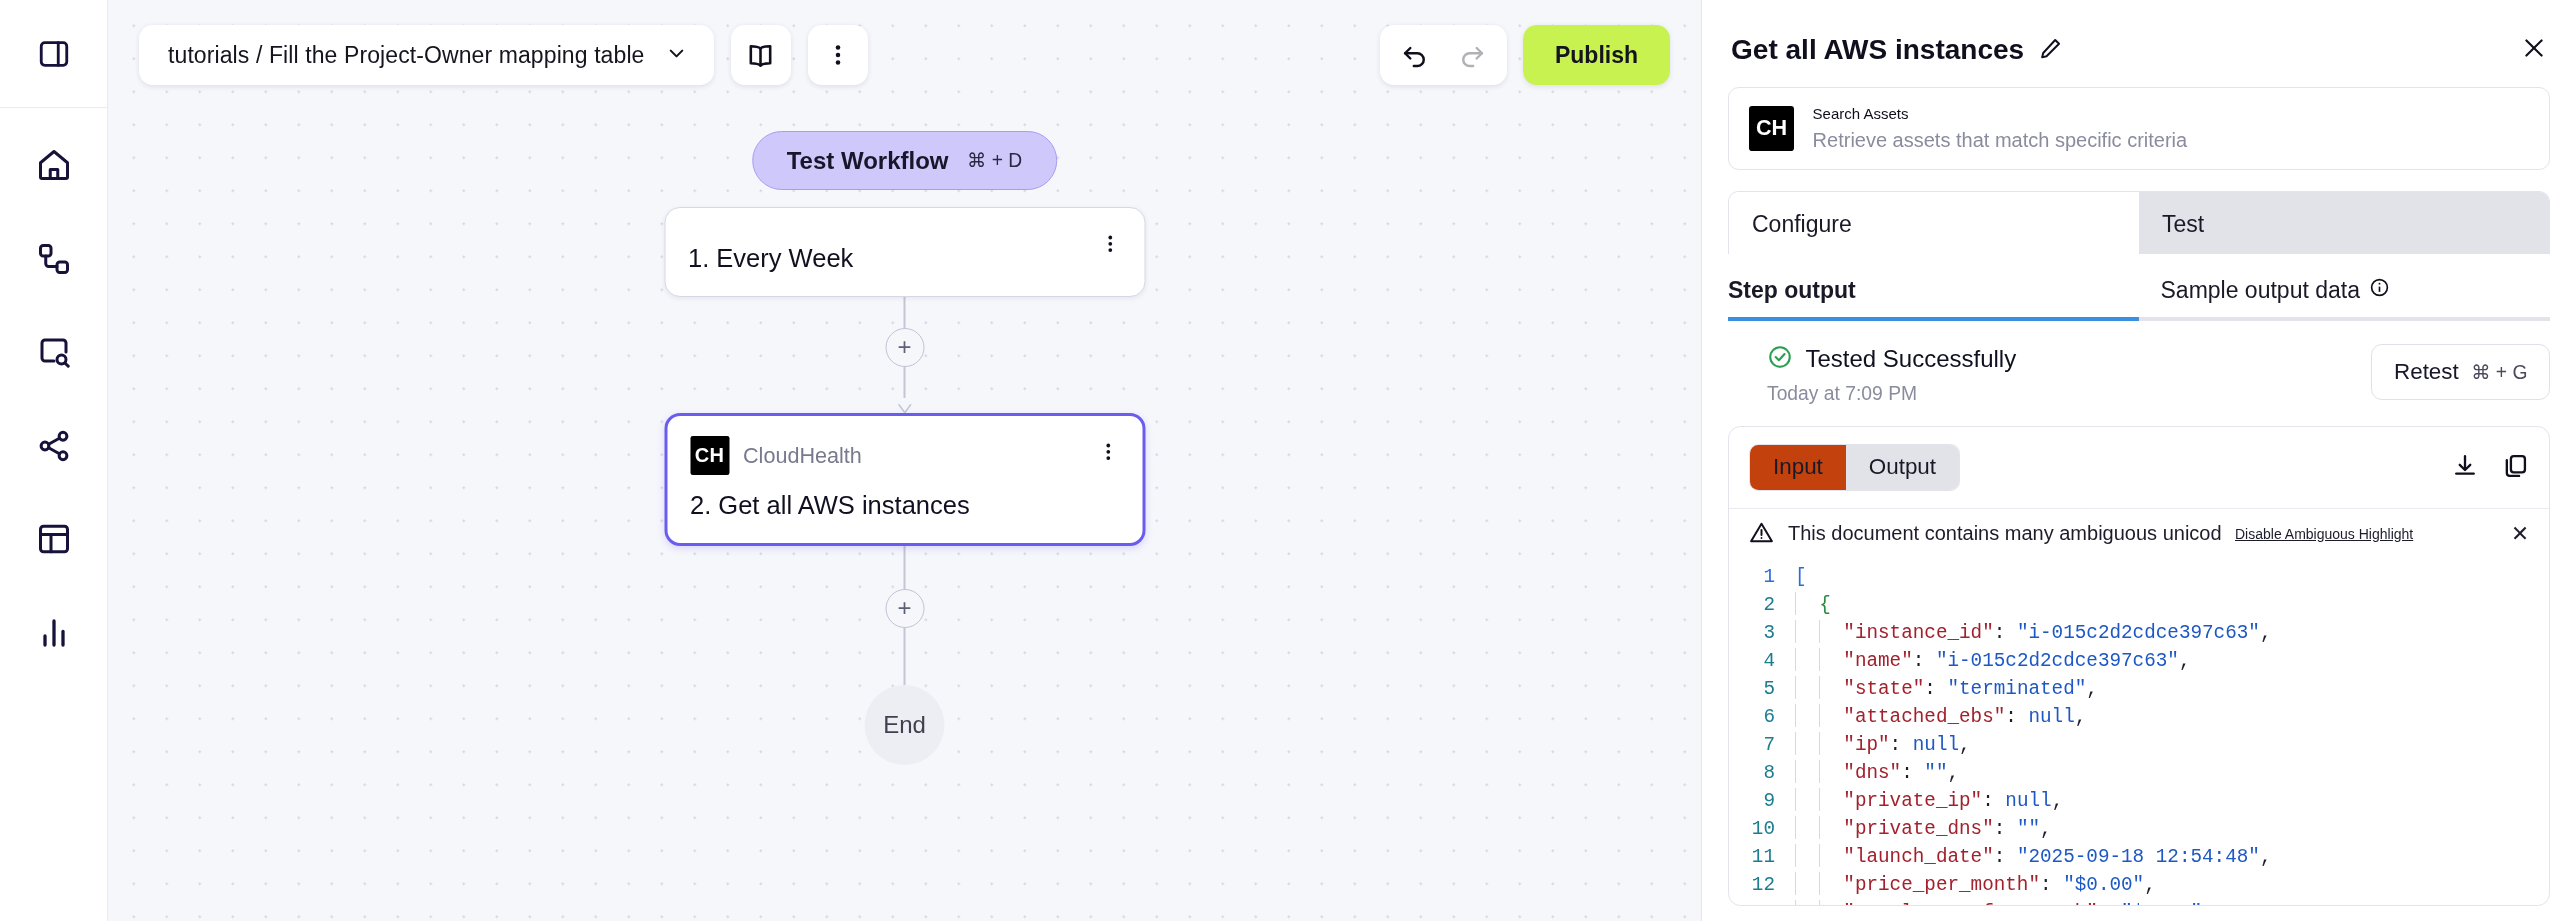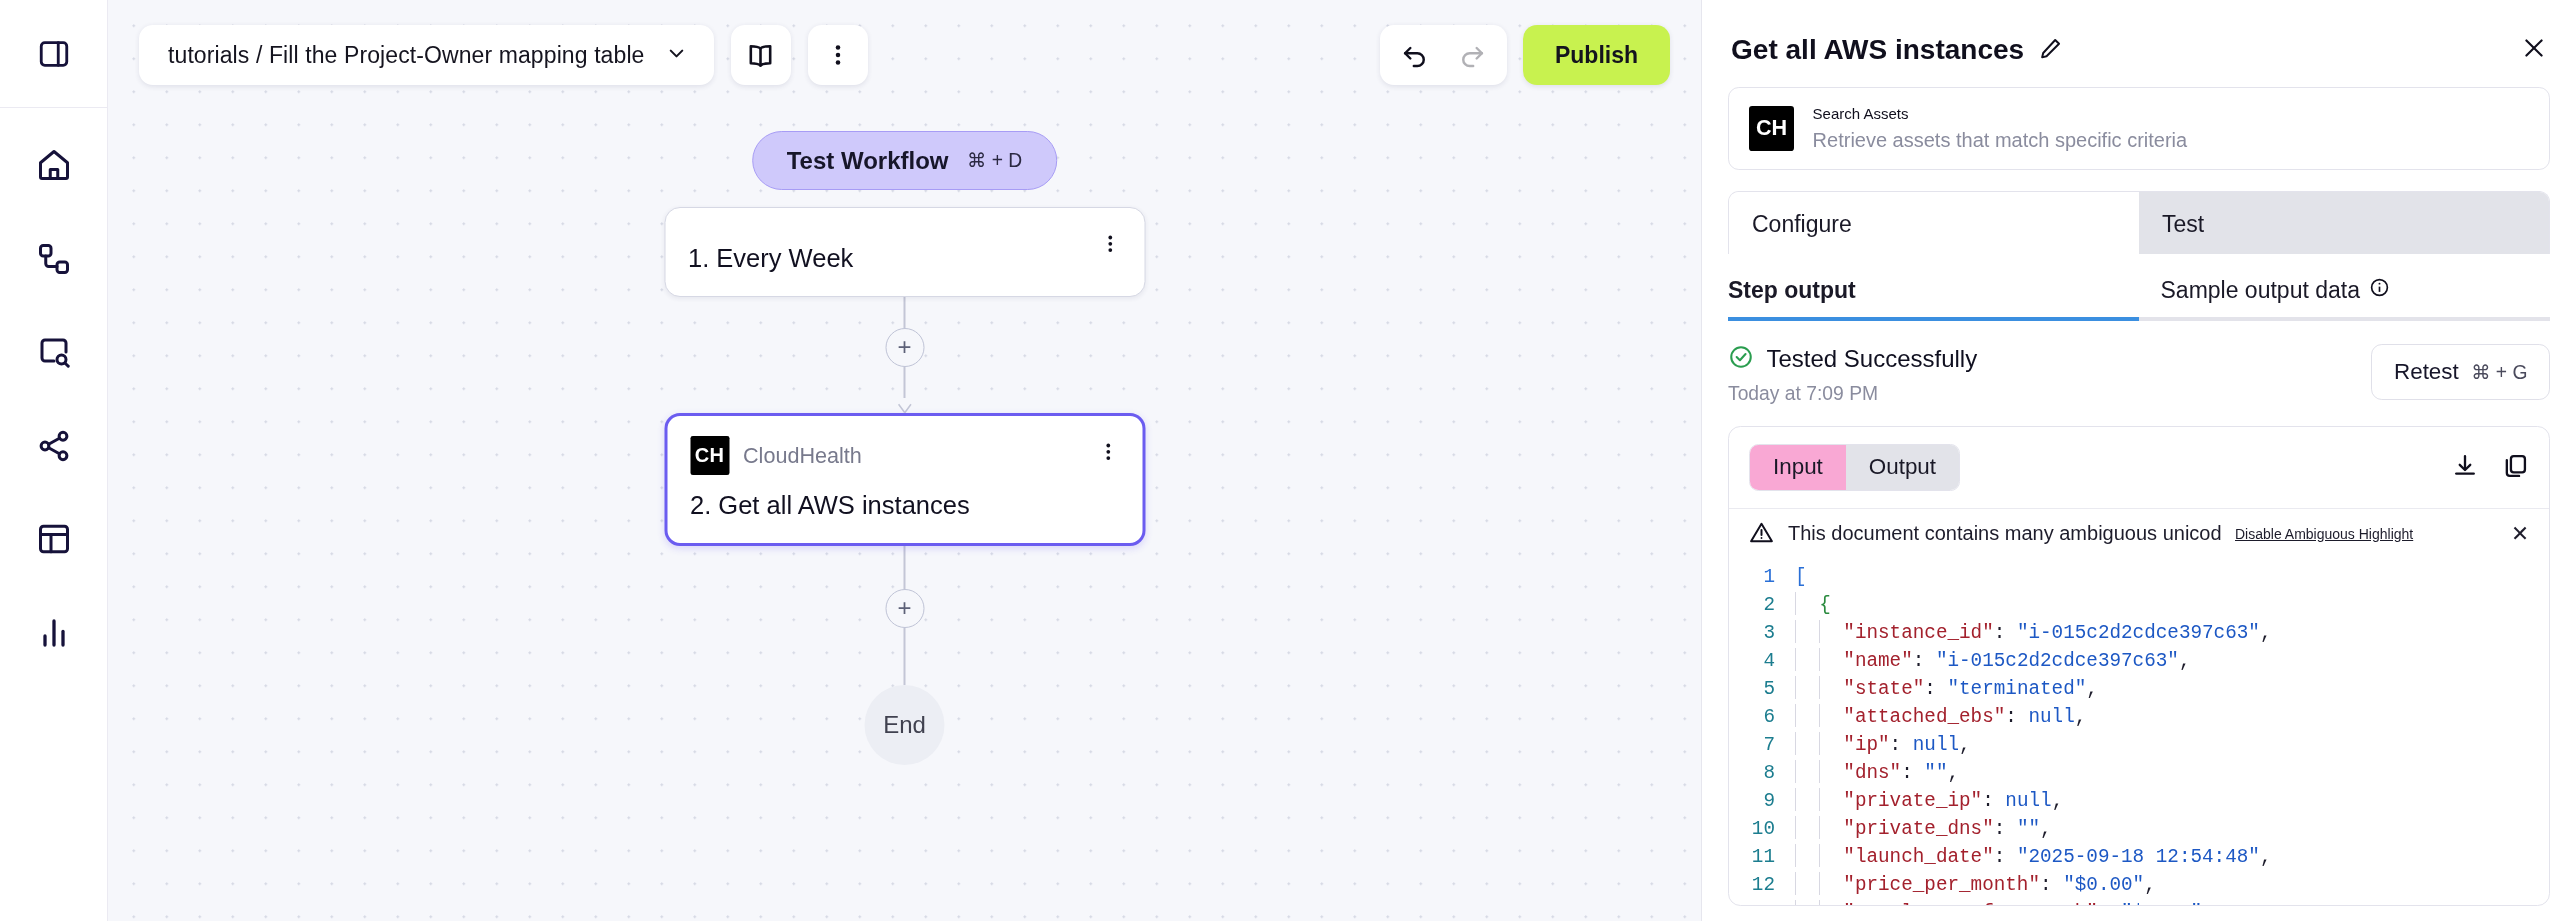--- a/index.html
+++ b/index.html
@@ -148,41 +148,41 @@
   .tab.inactive { background:#e2e3e9; }
 
   .subtabs { display:flex; align-items:flex-end; margin-top: 23px; gap: 43px; }
   .subtab { flex:1; padding: 0 0 12.4px 0; font-size: 23px; color:#1a1927; cursor:pointer; display:flex; align-items:center; gap:9.3px;}
   .subtab.active { font-weight: 700; }
   .subtab-bars { display:flex; width:100%; }
   .bar { height: 4.6px; flex:1; background:#e3e3ea; }
   .bar.active { background:#3b8fe0; }
 
   .status-row { display:flex; align-items:flex-start; margin-top: 23px; }
-  .status-left { flex:1; }
+  .status-left { flex:1;margin-left:39px; }
   .status-line { display:flex; align-items:center; gap: 12.4px; }
   .status-text { font-size: 24px; color:#101020; }
   .status-time { font-size: 19.3px; color:#8a8c9e; margin-top: 9.3px; }
   .retest-btn {
     border:1.5px solid #e0e0e9; border-radius: 10.8px; height: 56px; padding: 0 21.6px;
     display:flex; align-items:center; gap: 12.4px; cursor:pointer;
   }
   .retest-label { font-size: 22.4px; color:#17162a; }
   .retest-kbd { font-size: 19.3px; color:#4a4a5c; }
 
   .io-card {
     margin-top: 21.6px; border:1.5px solid #e3e3ec; border-radius: 12.4px;
     flex: 1 1 auto; display:flex; flex-direction:column; overflow:hidden;
     background:#fff;
   }
   .io-head { display:flex; align-items:center; padding: 17px 20px; }
   .seg {
     display:flex; border:1.5px solid #e3e3ec; border-radius: 9.3px; overflow:hidden; background:#fff;
   }
-  .seg-btn { padding: 9.3px 23px; font-size: 22.4px; color:#1a1927; cursor:pointer; background:#f9a8d4; }
+  .seg-btn { padding: 9.3px 23px; font-size: 22.4px; color:#1a1927; cursor:pointer; background:#c2410c; }
   .seg-btn.on { background:#e2e3e9; }
   .io-actions { margin-left:auto; display:flex; align-items:center; gap: 21.6px; }
   .io-actions span { cursor:pointer; }
 
   .warn-bar {
     display:flex; align-items:center; gap: 14px; padding: 10.8px 20px 10.8px 20px;
     border-top: 1.5px solid #eaeaf0;
   }
   .warn-text {
     font-size: 20px; color:#1d1c2b; white-space: nowrap; overflow:hidden; text-overflow: clip;

